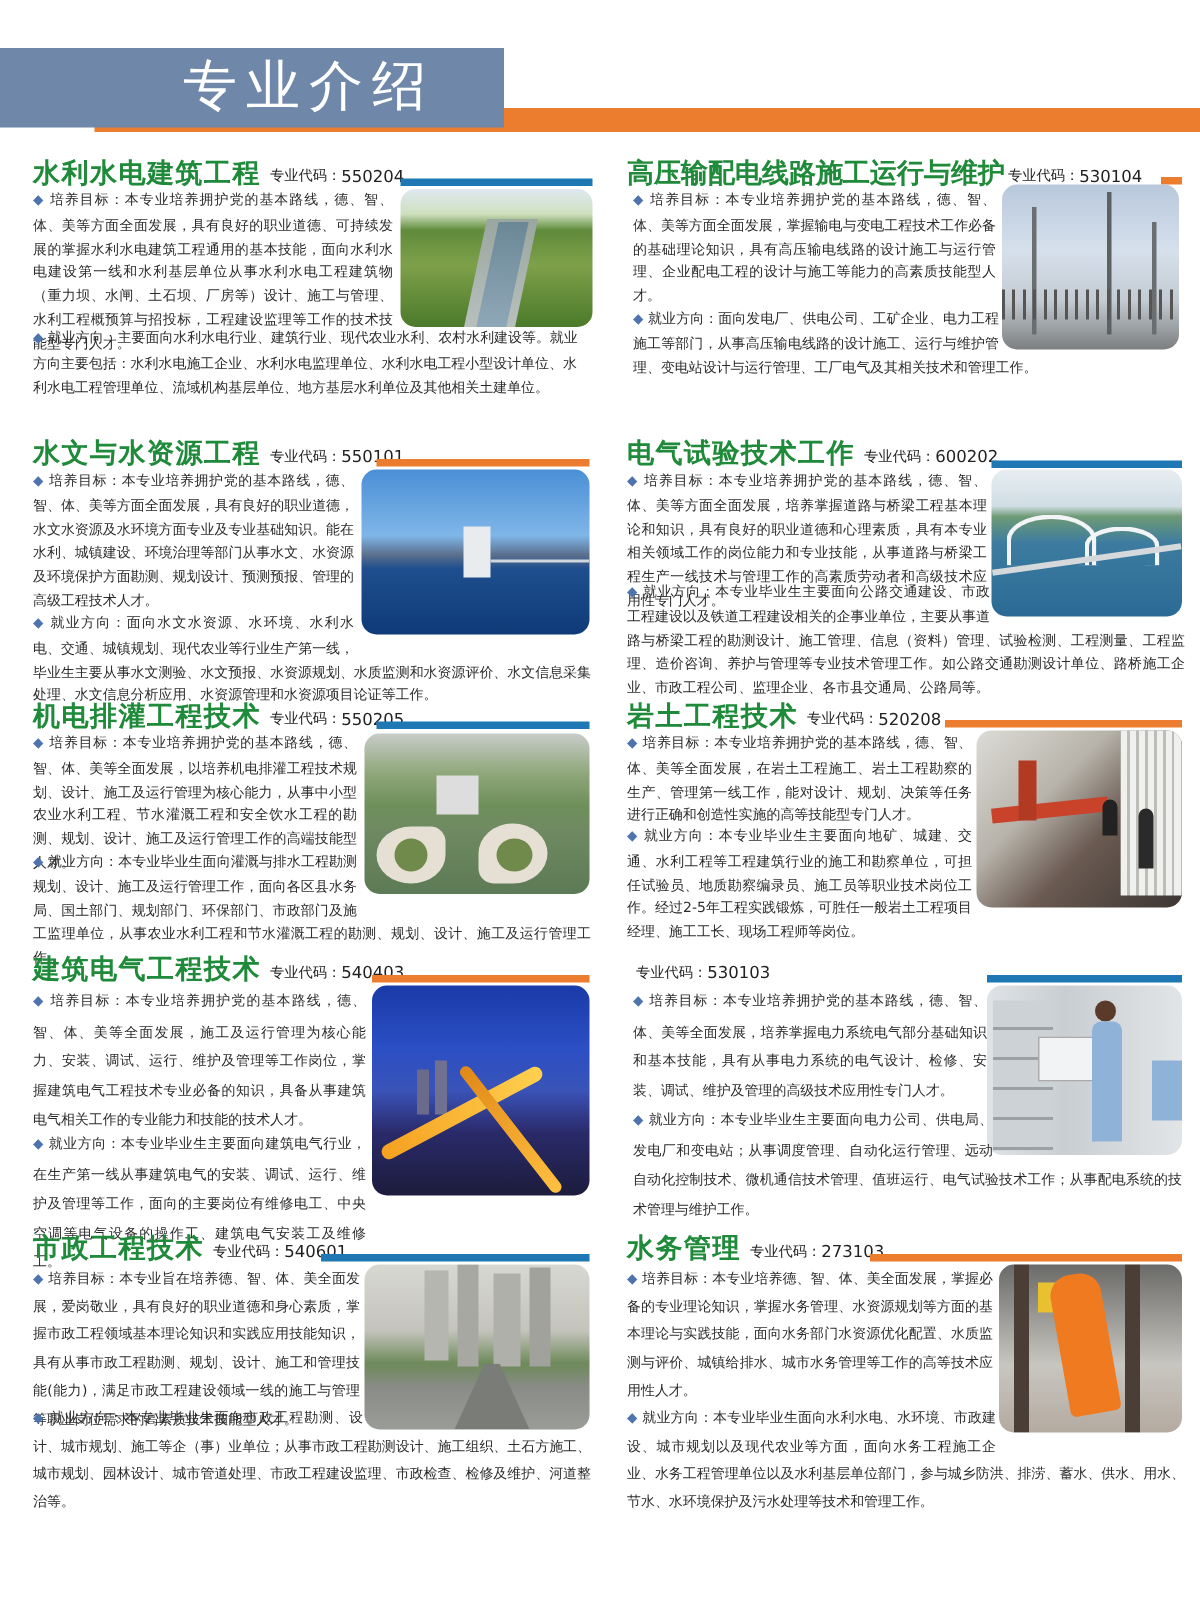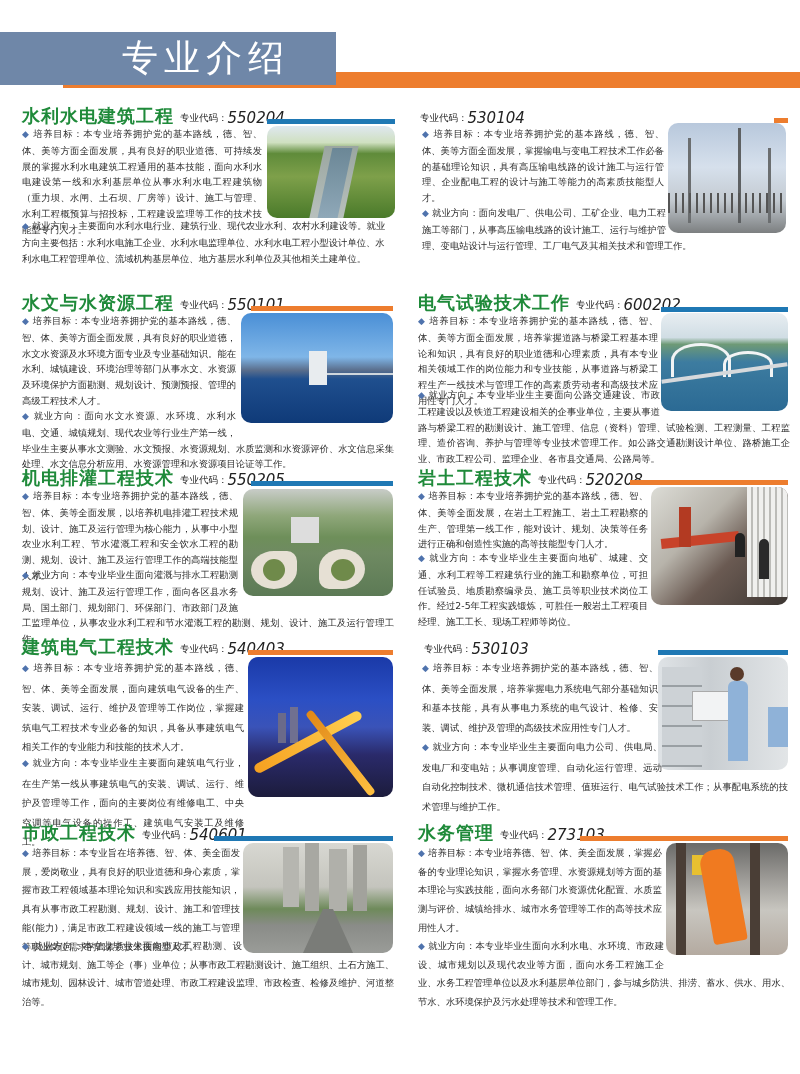--- a/index.html
+++ b/index.html
@@ -5,21 +5,21 @@
   * { margin:0; padding:0; box-sizing:border-box; }
   html, body { width:800px; height:1074px; background:#ffffff; overflow:hidden; }
   body { position:relative; font-family:"DejaVu Sans", sans-serif; color:#2a2a2a; }
   .hdr-orange { position:absolute; left:63px; top:72px; width:737px; height:16px; background:#ed7d2e; }
   .hdr-box { position:absolute; left:0; top:32px; width:336px; height:53px; background:#6f87a8; }
   .hdr-title { position:absolute; left:122px; top:34px; font-size:36px; color:#fff; letter-spacing:6px; line-height:48px; font-family:"DejaVu Sans", sans-serif; }
   .card { position:absolute; }
   .title-row { position:absolute; left:0; top:0; height:22px; display:flex; align-items:flex-end; white-space:nowrap; }
   .title { font-family:"DejaVu Serif", serif; font-weight:bold; color:#1f8a3a; font-size:18px; line-height:22px; letter-spacing:1px; }
   .code-label { font-size:9.5px; color:#222; margin-left:6px; line-height:14px; margin-bottom:2px; }
-  .code-val { font-size:15px; color:#222; line-height:14px; margin-bottom:2px;font-style:italic; }
+  .code-val { font-size:11px; color:#222; line-height:14px; margin-bottom:2px; }
   .bar { position:absolute; height:5px; }
   .photo { position:absolute; border-radius:10px; overflow:hidden; }
   .text { position:absolute; font-size:9.3px; line-height:15.8px; color:#2b2b2b; text-align:justify; }
   .dia { color:#4f73ad; font-size:9px; }
   .full { position:absolute; font-size:9.3px; line-height:15.8px; color:#2b2b2b; }
 </style>
 </head>
 <body>
 
 <div class="hdr-orange"></div>
@@ -42,20 +42,21 @@
     <span>培养目标：</span><span>本专业培养拥护党的基本路线，德、智、体、美等方面全面发展，具有良好的职业道德、可持续发展的掌握水利水电建筑工程通用的基本技能，面向水利水电建设第一线和水利基层单位从事水利水电工程建筑物（重力坝、水闸、土石坝、厂房等）设计、施工与管理、水利工程概预算与招投标，工程建设监理等工作的技术技能型专门人才。</span>
   </div>
   <div class="full" style="left:0;top:113px;width:370px;">
     <span class="dia">◆</span>
     <span>就业方向：</span><span>主要面向水利水电行业、建筑行业、现代农业水利、农村水利建设等。就业方向主要包括：水利水电施工企业、水利水电监理单位、水利水电工程小型设计单位、水利水电工程管理单位、流域机构基层单位、地方基层水利单位及其他相关土建单位。</span>
   </div>
 </div>
 
 <div class="card" style="left:418px;top:105px;width:372px;height:170px;">
   <div class="title-row">
+    <span class="title" style="letter-spacing:0;">高压输配电线路施工运行与维护</span>
     <span class="code-label" style="margin-left:2px;">专业代码：</span>
     <span class="code-val">530104</span>
   </div>
   <div class="bar" style="left:356px;top:13px;width:14px;background:#ed7d2e;"></div>
   <div class="photo" style="left:250px;top:18px;width:118px;height:110px;background:linear-gradient(180deg,#b8c8dc 0%,#d6e0ec 40%,#c4cbd2 70%,#7c7f80 100%);">
     <div style="position:absolute;left:20px;top:15px;width:3px;height:85px;background:#6b6e70;"></div>
     <div style="position:absolute;left:70px;top:5px;width:3px;height:95px;background:#5e6163;"></div>
     <div style="position:absolute;left:100px;top:25px;width:3px;height:75px;background:#6b6e70;"></div>
     <div style="position:absolute;left:0;top:70px;width:118px;height:20px;background:repeating-linear-gradient(90deg,#555 0 2px,transparent 2px 7px);"></div>
   </div>
@@ -172,21 +173,21 @@
   </div>
   <div class="bar" style="left:226px;top:14px;width:145px;background:#ed7d2e;"></div>
   <div class="photo" style="left:226px;top:21px;width:145px;height:140px;background:linear-gradient(180deg,#1a3aa8 0%,#2b4fc4 30%,#3a53b8 50%,#2a2a6a 70%,#1c1c3c 100%);">
     <div style="position:absolute;left:30px;top:56px;width:8px;height:30px;background:#6a6a8a;"></div>
     <div style="position:absolute;left:42px;top:50px;width:8px;height:36px;background:#707090;"></div>
     <div style="position:absolute;left:0;top:80px;width:120px;height:10px;background:linear-gradient(90deg,#f5a020,#ffd050);transform:rotate(-28deg);border-radius:5px;"></div>
     <div style="position:absolute;left:40px;top:92px;width:105px;height:8px;background:linear-gradient(90deg,#e08818,#ffc040);transform:rotate(52deg);border-radius:4px;"></div>
   </div>
   <div class="text" style="left:0;top:22px;width:222px;line-height:19.5px;">
     <span class="dia">◆</span>
-    <span>培养目标：</span><span>本专业培养拥护党的基本路线，德、智、体、美等全面发展，面向建筑电气设备的生产、安装、调试、运行、维护及管理等工作岗位，掌握建筑电气工程技术专业必备的知识，具备从事建筑电气相关工作的专业能力和技能的技术人才。</span>
+    <span>培养目标：</span><span>本专业培养拥护党的基本路线，德、智、体、美等全面发展，施工及运行管理为核心能力、安装、调试、运行、维护及管理等工作岗位，掌握建筑电气工程技术专业必备的知识，具备从事建筑电气相关工作的专业能力和技能的技术人才。</span>
   </div>
   <div class="text" style="left:0;top:117px;width:222px;line-height:19.5px;">
     <span class="dia">◆</span>
     <span>就业方向：</span><span>本专业毕业生主要面向建筑电气行业，在生产第一线从事建筑电气的安装、调试、运行、维护及管理等工作，面向的主要岗位有维修电工、中央空调等电气设备的操作工、建筑电气安装工及维修工。</span>
   </div>
 </div>
 
 <div class="card" style="left:418px;top:636px;width:372px;height:172px;">
   <div class="title-row">
     <span class="code-label">专业代码：</span>

